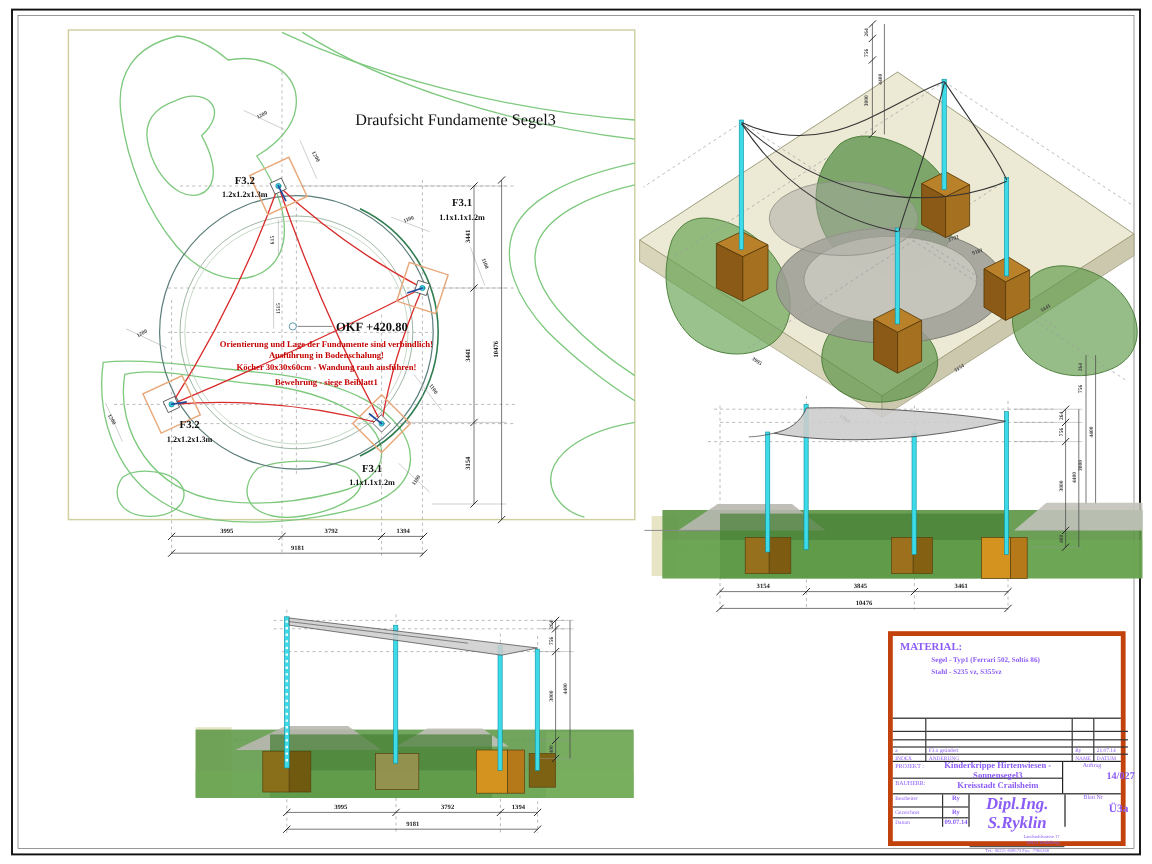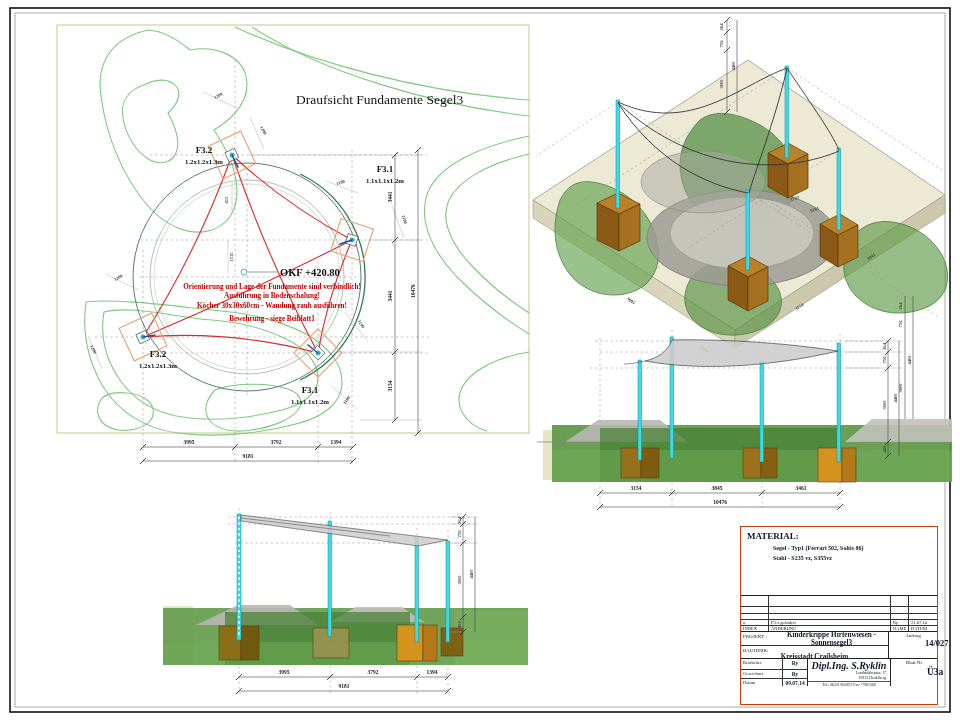--- a/index.html
+++ b/index.html
@@ -16,42 +16,42 @@
   .dimline{stroke:#444;stroke-width:.6;fill:none;}
   .ext{stroke:#999;stroke-width:.4;fill:none;}
   .dash{stroke:#999;stroke-width:.55;stroke-dasharray:2.5 2.6;fill:none;}
   .green{stroke:#7ec97e;stroke-width:1.1;fill:none;}
   .khaki{stroke:#cfcf9e;stroke-width:1.2;fill:none;}
   .red{stroke:#d92b2b;stroke-width:1.1;fill:none;}
   .mast{fill:#3ddbe8;stroke:#0b8fa0;stroke-width:.5;}
   .cable{stroke:#333;stroke-width:.9;fill:none;}
   .tick{stroke:#222;stroke-width:.8;}
   
-  .tblock{position:absolute;left:740px;top:526px;width:198px;height:179px;border:1px solid #c2410c;background:#fff;box-sizing:border-box;font-family:"Liberation Serif",serif;color:#0f172a;}
+  .tblock{position:absolute;left:740px;top:526px;width:198px;height:179px;border:4px solid #c2410c;background:#fff;box-sizing:border-box;font-family:"Liberation Serif",serif;color:#8b5cf6;}
   .tb-sec{box-sizing:border-box;border-top:1px solid #222;position:relative;}
   .tb-mat{height:68px;border-top:none;padding:4px 6px;}
   .tb-mat-title{font-weight:bold;font-size:9px;}
   .tb-mat-line{font-size:6px;font-weight:bold;margin:4px 0 0 26px;}
   .revgrid{height:36px;display:grid;grid-template-columns:28px 122px 18px 28px;grid-template-rows:10px 7px 6px 6px 7px;}
   .revgrid>div{border-right:1px solid #333;border-top:1px solid #333;font-size:4.5px;overflow:hidden;white-space:nowrap;padding-left:2px;}
   .revgrid>div:nth-child(-n+4){border-top:none;}
   .revgrid>div:nth-child(4n){border-right:none;}
   .tb-row{display:flex;}
   .tb-main{width:150px;border-right:1px solid #222;box-sizing:border-box;display:flex;}
   .tb-lab{width:34px;font-size:5px;padding:2px 0 0 2px;box-sizing:border-box;}
   .tb-val{flex:1;text-align:center;font-weight:bold;font-size:7.2px;display:flex;align-items:center;justify-content:center;}
   .tb-right{width:48px;text-align:center;box-sizing:border-box;}
   .tb-right .sm{font-size:5px;margin-top:1px;}
   .tb-right .bg{font-size:8.5px;font-weight:bold;padding-left:36px;}
   .minigrid{width:67px;border-right:1px solid #222;box-sizing:border-box;display:grid;grid-template-columns:42px 1fr;grid-template-rows:10px 9px 1fr;}
   .minigrid>div{border-top:1px solid #333;border-right:1px solid #333;font-size:4.5px;padding:1px 0 0 2px;box-sizing:border-box;}
   .minigrid>div:nth-child(-n+2){border-top:none;}
   .minigrid>div:nth-child(2n){border-right:none;font-size:5.5px;font-weight:bold;text-align:center;padding-left:0;}
   .firma{width:83px;border-right:1px solid #222;box-sizing:border-box;text-align:center;}
-  .firma .big{font-size:10px;font-weight:bold;font-style:italic;margin-top:1px;}
+  .firma .big{font-size:14px;font-weight:bold;font-style:italic;margin-top:1px;}
   .firma .addr{font-size:3.8px;text-align:right;padding-right:4px;line-height:1.25;}
   .firma .tel{font-size:3.8px;border-top:1px solid #555;margin-top:1px;padding-top:1px;}
 </style>
 </head>
 <body>
 
 <div id="stage">
 <svg width="960" height="720" viewBox="0 0 960 720">
 
   <g>
@@ -472,21 +472,21 @@
       <div>ÄNDERUNG</div>
       <div>NAME</div>
       <div>DATUM</div>
     </div>
     <div class="tb-sec tb-row" style="height:27px">
       <div class="tb-main" style="flex-direction:column;width:150px;">
         <div style="display:flex;height:13px;border-bottom:1px solid #333;">
           <div class="tb-lab">PROJEKT :</div>
           <div class="tb-val">Kinderkrippe Hirtenwiesen - Sonnensegel3</div>
         </div>
-        <div style="display:flex;height:14px;flex-direction:column;">
+        <div style="display:flex;height:14px;">
           <div class="tb-lab">BAUHERR:</div>
           <div class="tb-val">Kreisstadt Crailsheim</div>
         </div>
       </div>
       <div class="tb-right">
         <div class="sm">Auftrag</div>
         <div class="bg">14/027</div>
       </div>
     </div>
     <div class="tb-sec tb-row" style="height:28px">

